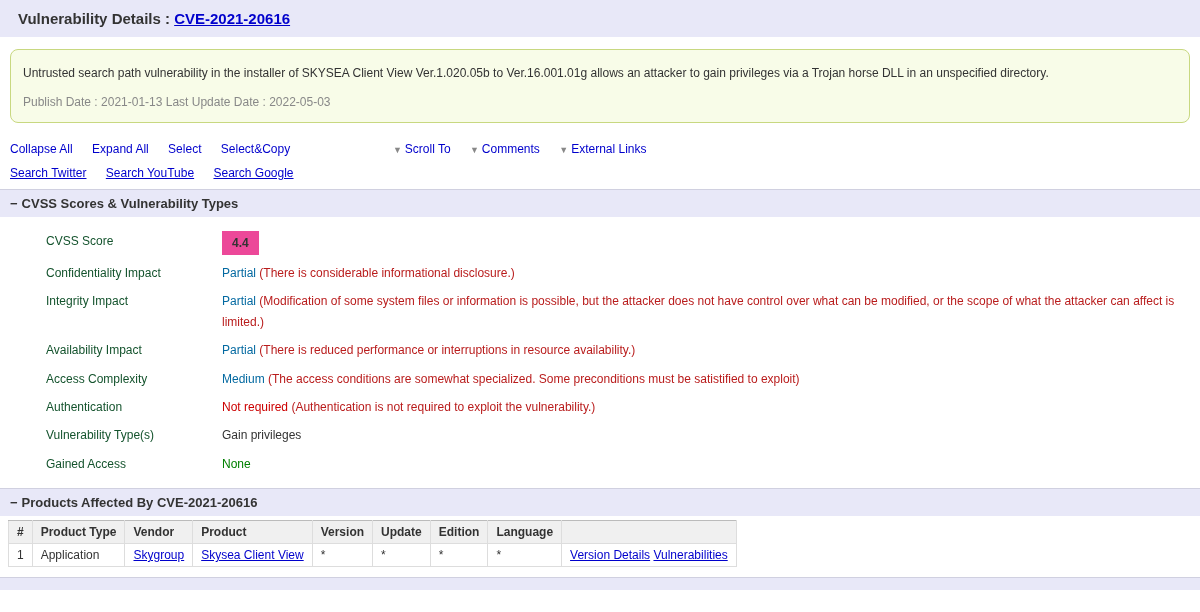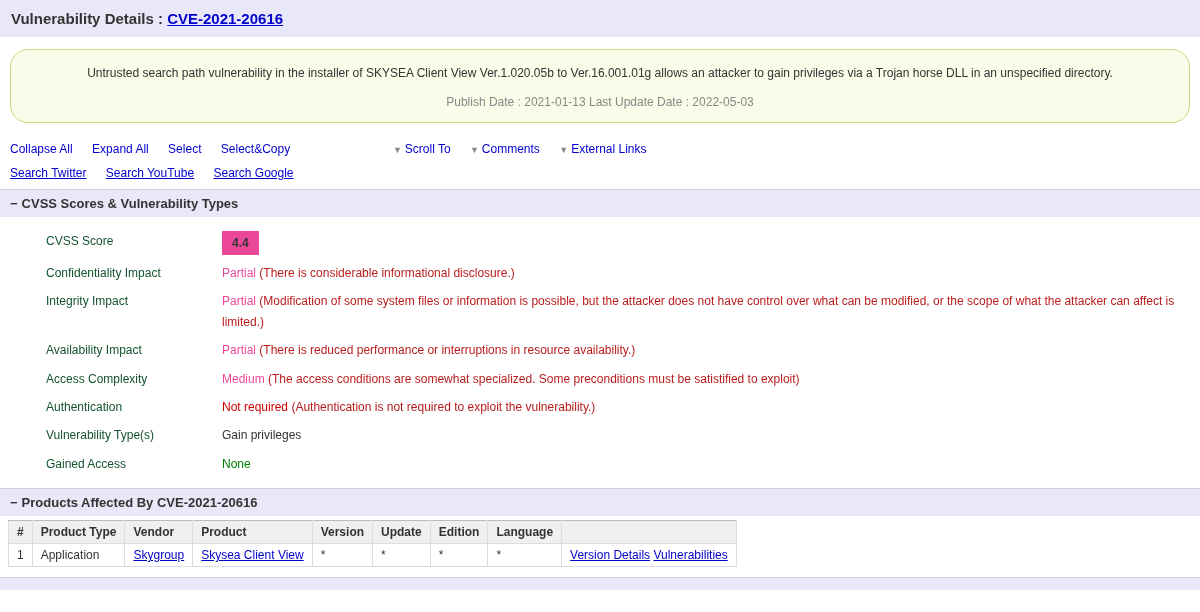--- a/index.html
+++ b/index.html
@@ -5,36 +5,35 @@
   * { box-sizing: border-box; }
   body {
     margin: 0;
     font-family: Verdana, Geneva, sans-serif;
     font-size: 12px;
     color: #333;
     background: #fff;
   }
   .header-bar {
     background: #e8e8f8;
-    padding: 10px 11px;
+    padding: 10px 18px;
     font-size: 15px;
     font-weight: bold;
   }
   .header-bar a {
     color: #0000cc;
     text-decoration: underline;
   }
   .desc-box {
     margin: 12px 10px 8px 10px;
     border: 1px solid #c8d880;
     background: #f8fce8;
-    border-radius: 18px;
+    border-radius: 8px;
     padding: 12px 12px 8px 12px;
     line-height: 1.9;
-    text-align: center;
   }
   .desc-text {
     color: #333;
   }
   .pub-date {
     color: #888;
     font-size: 12px;
     margin-top: 6px;
   }
   .action-row {
@@ -78,21 +77,21 @@
   }
   .cvss-val {
     flex: 1;
   }
   .score-badge {
     background: #ec4899;
     font-weight: bold;
     padding: 2px 10px;
     display: inline-block;
   }
-  .orange { color: #ec4899; }
+  .orange { color: #0369a1; }
   .red { color: #cc0000; }
   .green { color: #008000; }
   .grey { color: #b91c1c; }
   .link-val { color: #0000cc; text-decoration: underline; cursor: pointer; }
   table.products {
     border-collapse: collapse;
     margin: 4px 8px 10px 8px;
   }
   table.products th, table.products td {
     border: 1px solid #ddd;

